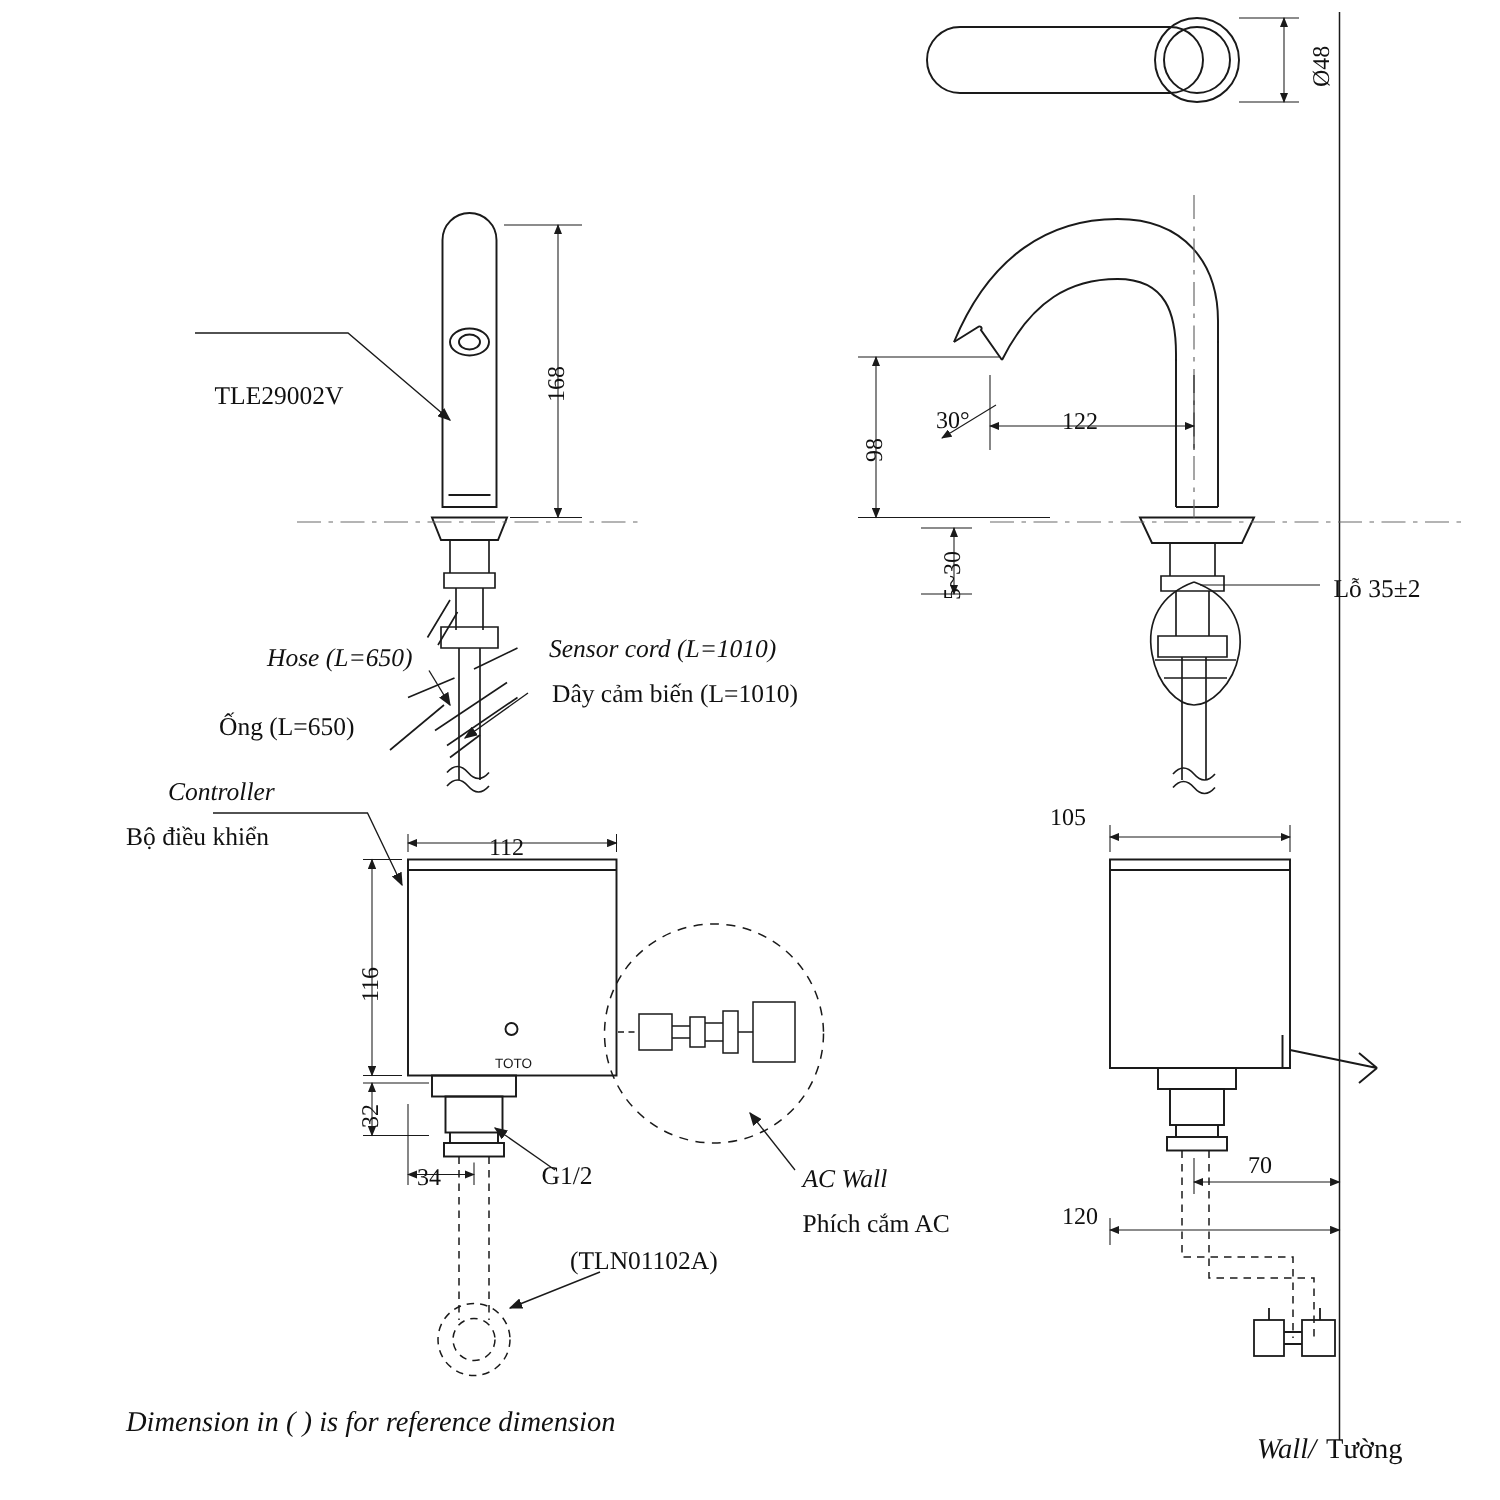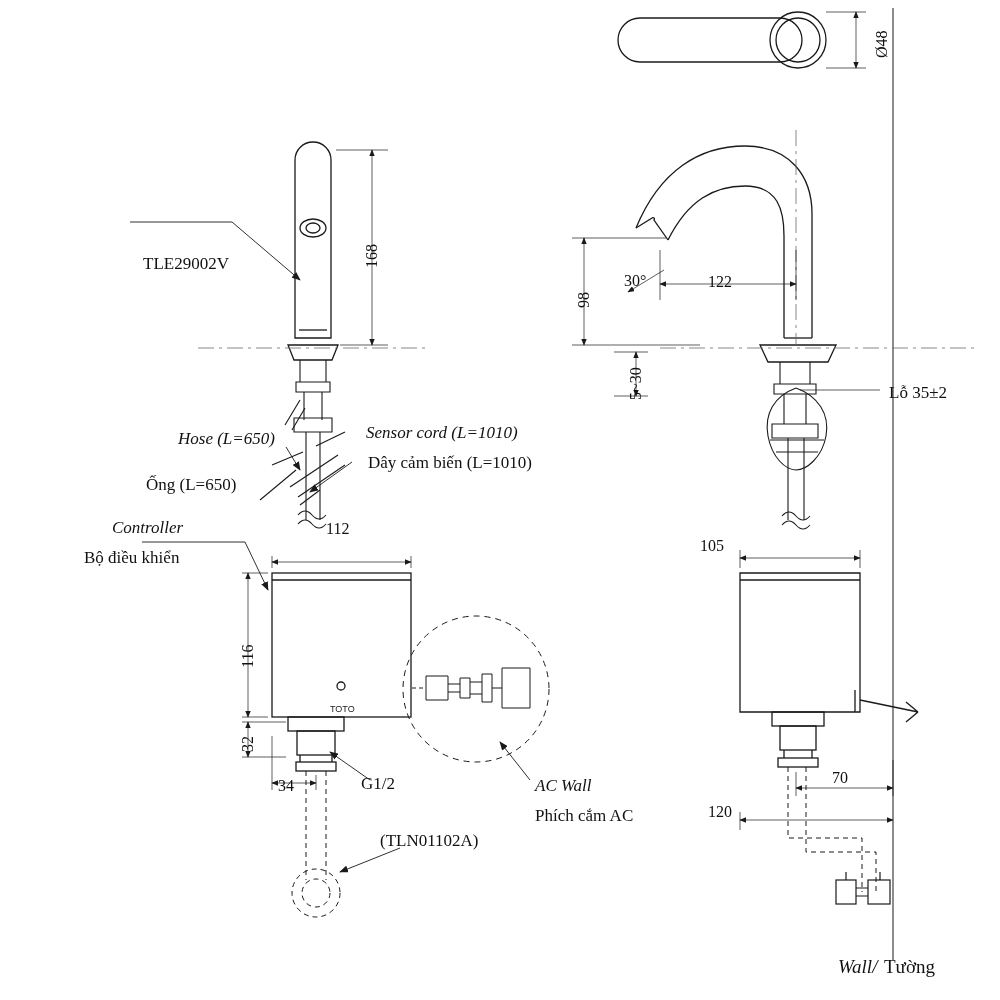--- a/index.html
+++ b/index.html
@@ -270,27 +270,28 @@
 
   <div class="lbl" style="left:889px; top:382px;">Lỗ 35±2</div>
 
   <div class="lbl dim rot90" style="left:872px; top:58px;">Ø48</div>
   <div class="lbl dim rot90" style="left:362px; top:268px;">168</div>
   <div class="lbl dim rot90" style="left:574px; top:308px;">98</div>
   <div class="lbl dim" style="left:708px; top:272px;">122</div>
   <div class="lbl dim" style="left:624px; top:271px;">30°</div>
   <div class="lbl dim rot90" style="left:626px; top:400px;">5~30</div>
 
-  <div class="lbl dim" style="left:326px; top:519px;">112</div>
+  <div class="lbl dim" style="left:326px; top:556px;">112</div>
   <div class="lbl dim" style="left:700px; top:536px;">105</div>
   <div class="lbl dim rot90" style="left:238px; top:668px;">116</div>
   <div class="lbl dim rot90" style="left:238px; top:752px;">32</div>
   <div class="lbl dim" style="left:278px; top:776px;">34</div>
   <div class="lbl dim" style="left:832px; top:768px;">70</div>
   <div class="lbl dim" style="left:708px; top:802px;">120</div>
 
   <div class="lbl it" style="left:838px; top:955px; font-size:19px;">Wall/</div>
   <div class="lbl" style="left:884px; top:955px; font-size:19px;">Tường</div>
 
   <div class="note" style="left:84px; top:935px;">
+    <div>Dimension in ( ) is for reference dimension</div>
   </div>
 
 </div>
 
 </body></html>

